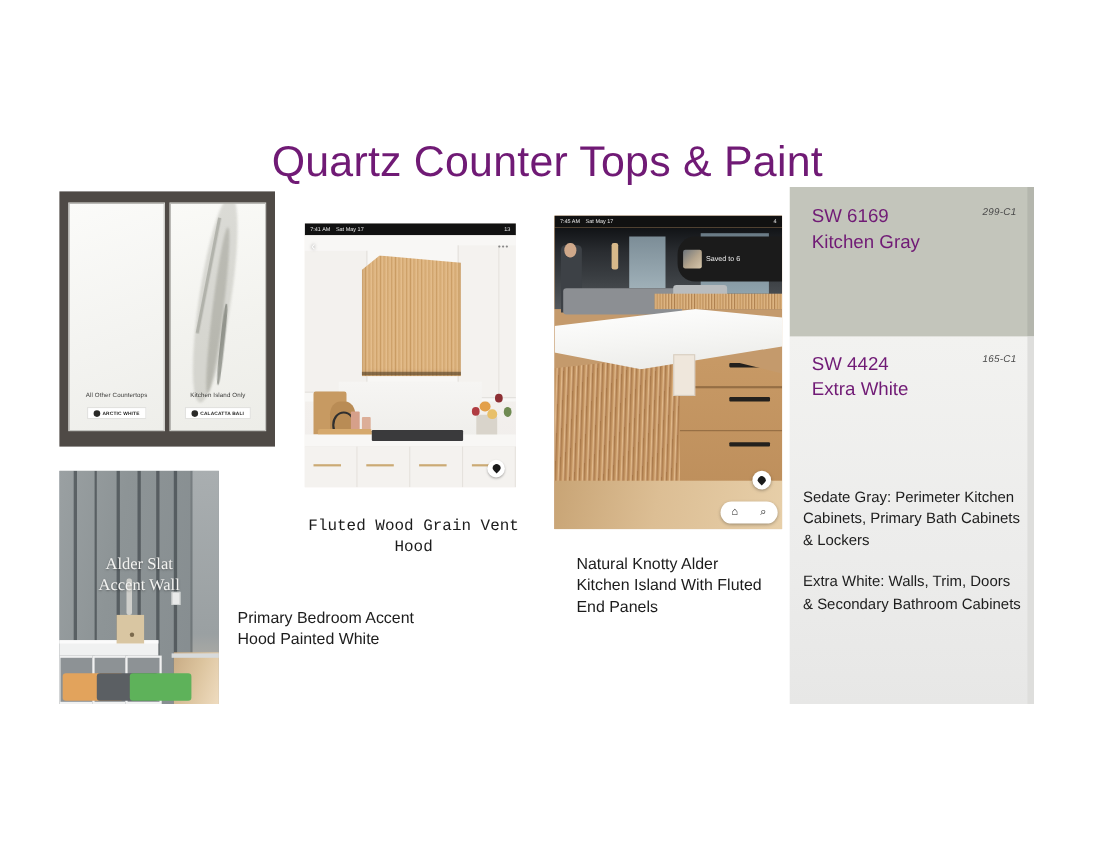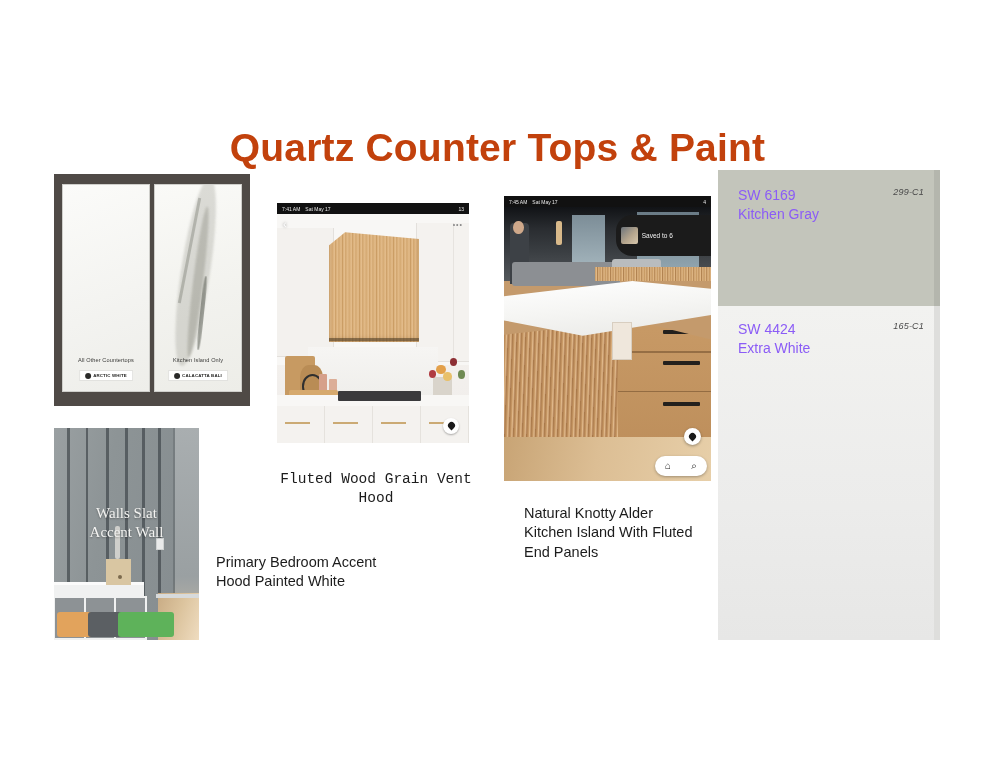--- a/index.html
+++ b/index.html
@@ -13,23 +13,23 @@
     position:relative;
   }
   .slide{position:absolute;inset:0;background:#fff;}
 
   
   .slide-title{
     position:absolute;
     left:0;right:0;top:126px;
     text-align:center;
     font-size:39px;
-    font-weight:700;
+    font-weight:400;
     letter-spacing:.2px;
-    color:#c2410c;
+    color:#701a75;
     font-family:"Liberation Sans", sans-serif;
   }
 
   
   .photo{position:absolute;overflow:hidden;background:#d8d8d4;}
 
   
   #quartz-photo{left:54px;top:174px;width:196px;height:232px;background:#4f4a46;}
   .quartz-inner{position:absolute;left:8px;top:10px;right:8px;bottom:14px;display:flex;gap:4px;}
   .slab{flex:1;position:relative;overflow:hidden;border:1px solid #cfcfcb;}
@@ -145,21 +145,21 @@
   .nav-ic{font-size:10px;color:#1a1a1a;line-height:1;}
 
   
   #paint-card{position:absolute;left:718px;top:170px;width:222px;height:470px;background:#f0f0ee;}
   .pc-gray{position:absolute;left:0;right:0;top:0;height:136px;background:#c3c5bb;}
   .pc-gray-edge{position:absolute;right:0;top:0;width:6px;height:136px;background:#b4b6ad;}
   .pc-white{position:absolute;left:0;right:0;top:136px;bottom:0;
     background:linear-gradient(180deg,#f2f2f0 0%,#ececeb 60%,#e7e7e6 100%);}
   .pc-white-edge{position:absolute;right:0;top:136px;bottom:0;width:6px;background:#dededc;}
   .pc-row{position:absolute;left:20px;right:16px;display:flex;justify-content:space-between;align-items:flex-start;}
-  .pc-name{font-size:14px;line-height:1.33;color:#8b5cf6;}
+  .pc-name{font-size:17px;line-height:1.33;color:#701a75;}
   .pc-code{font-size:9px;font-style:italic;color:#4a4a4a;letter-spacing:.2px;white-space:nowrap;padding-top:1px;}
   .pc-notes{position:absolute;left:12px;right:10px;top:272px;}
   .pc-note{font-size:13.6px;line-height:1.42;color:#1d1d1d;}
   .pc-note.second{margin-top:19px;line-height:1.52;}
 
   
   .caption{position:absolute;font-size:14.5px;line-height:1.34;color:#1c1c1c;}
   #caption-quartz{left:54px;top:398px;width:196px;text-align:center;}
   #caption-venthood{left:268px;top:470px;width:216px;text-align:center;font-family:Liberation Mono, monospace;}
   #caption-accentwall{left:216px;top:553px;width:180px;text-align:left;}
@@ -216,21 +216,21 @@
       <span class="aw-cube" style="left:35%"></span>
       <span class="aw-cube" style="left:68%"></span>
       <span class="aw-toy" style="left:6%;background:#e2a35c"></span>
       <span class="aw-toy" style="left:40%;background:#5b5f63"></span>
       <span class="aw-toy" style="left:72%;background:#5eb25a"></span>
     </div>
     <div class="aw-box2"></div>
     <div class="aw-box-dot"></div>
     <div class="aw-stick"></div>
     <div class="aw-overlay">
-      <div>Walls Slat</div>
+      <div>Alder Slat</div>
       <div>Accent Wall</div>
     </div>
   </div>
   <div class="caption" id="caption-accentwall">Primary Bedroom Accent Hood Painted White</div>
 
   <div class="photo" id="venthood-photo">
     <div class="ph-status">
       <span class="ph-status-left">
         <span>7:41 AM</span>
         <span>Sat May 17</span>
@@ -348,15 +348,19 @@
     </div>
 
     <div class="pc-row" style="top:150px">
       <div>
         <div class="pc-name">SW 4424</div>
         <div class="pc-name">Extra White</div>
       </div>
       <div class="pc-code">165-C1</div>
     </div>
 
+    <div class="pc-notes">
+      <div class="pc-note">Sedate Gray: Perimeter Kitchen Cabinets, Primary Bath Cabinets &amp; Lockers</div>
+      <div class="pc-note second">Extra White: Walls, Trim, Doors &amp; Secondary Bathroom Cabinets</div>
+    </div>
   </div>
 
 </div>
 
 </body></html>

